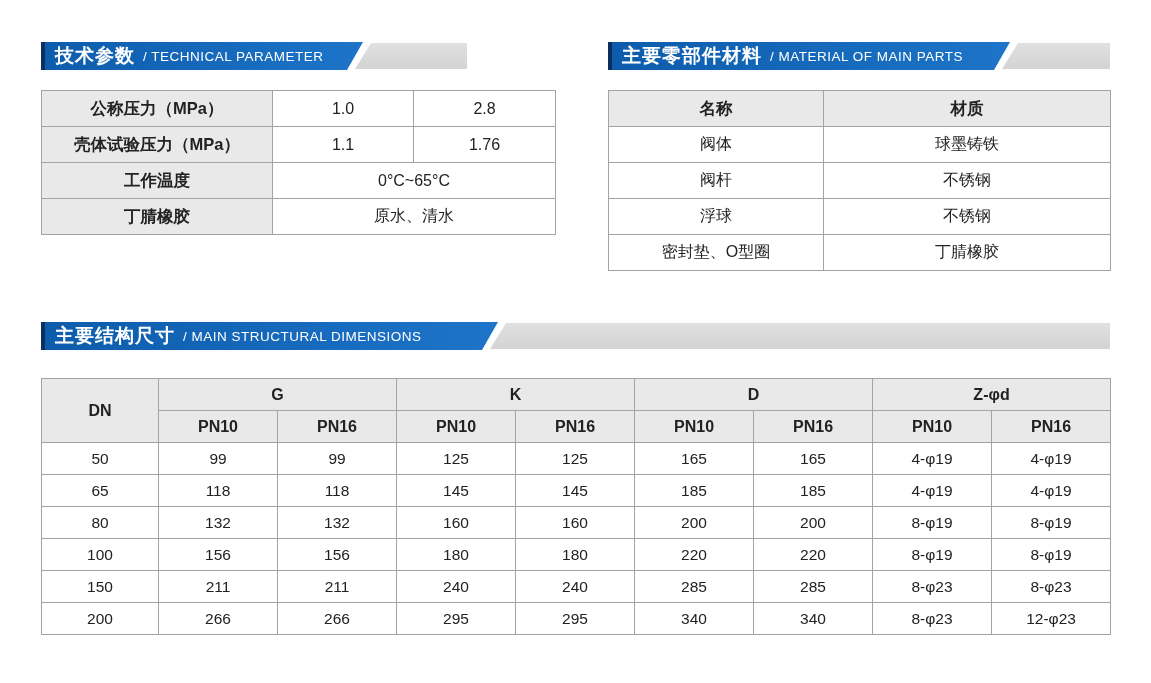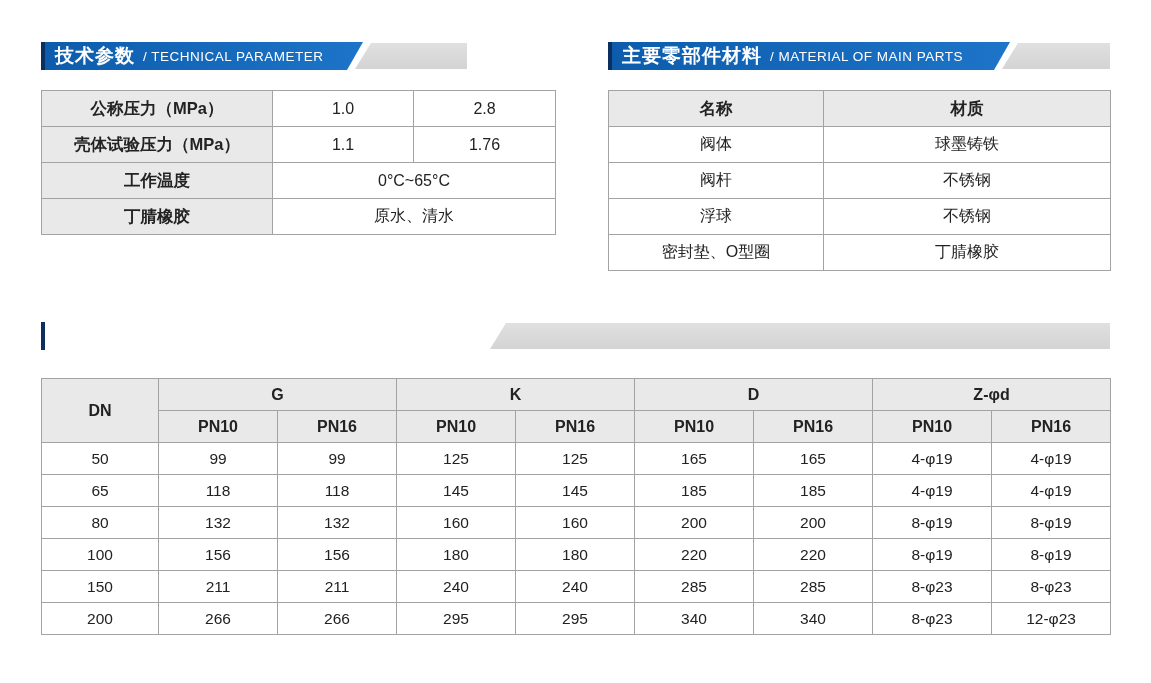--- a/index.html
+++ b/index.html
@@ -119,20 +119,24 @@
     </tr>
     <tr>
       <td class="val">密封垫、O型圈</td>
       <td class="val">丁腈橡胶</td>
     </tr>
   </tbody>
     </table>
 
   <div class="banner" style="left:41px;top:322px;width:1069px;">
     <div class="banner-gray" style="left:449px;"></div>
+    <div class="banner-blue" style="width:457px;">
+      <span class="zh">主要结构尺寸</span>
+      <span class="en">/ MAIN STRUCTURAL DIMENSIONS</span>
+    </div>
     <div class="banner-navy"></div>
   </div>
 
   <table class="t-dim" style="left:41px;top:378px;width:1069px;">
     <colgroup>
       <col style="width:117px">
       <col style="width:119px">
         <col style="width:119px">
       <col style="width:119px">
         <col style="width:119px">

